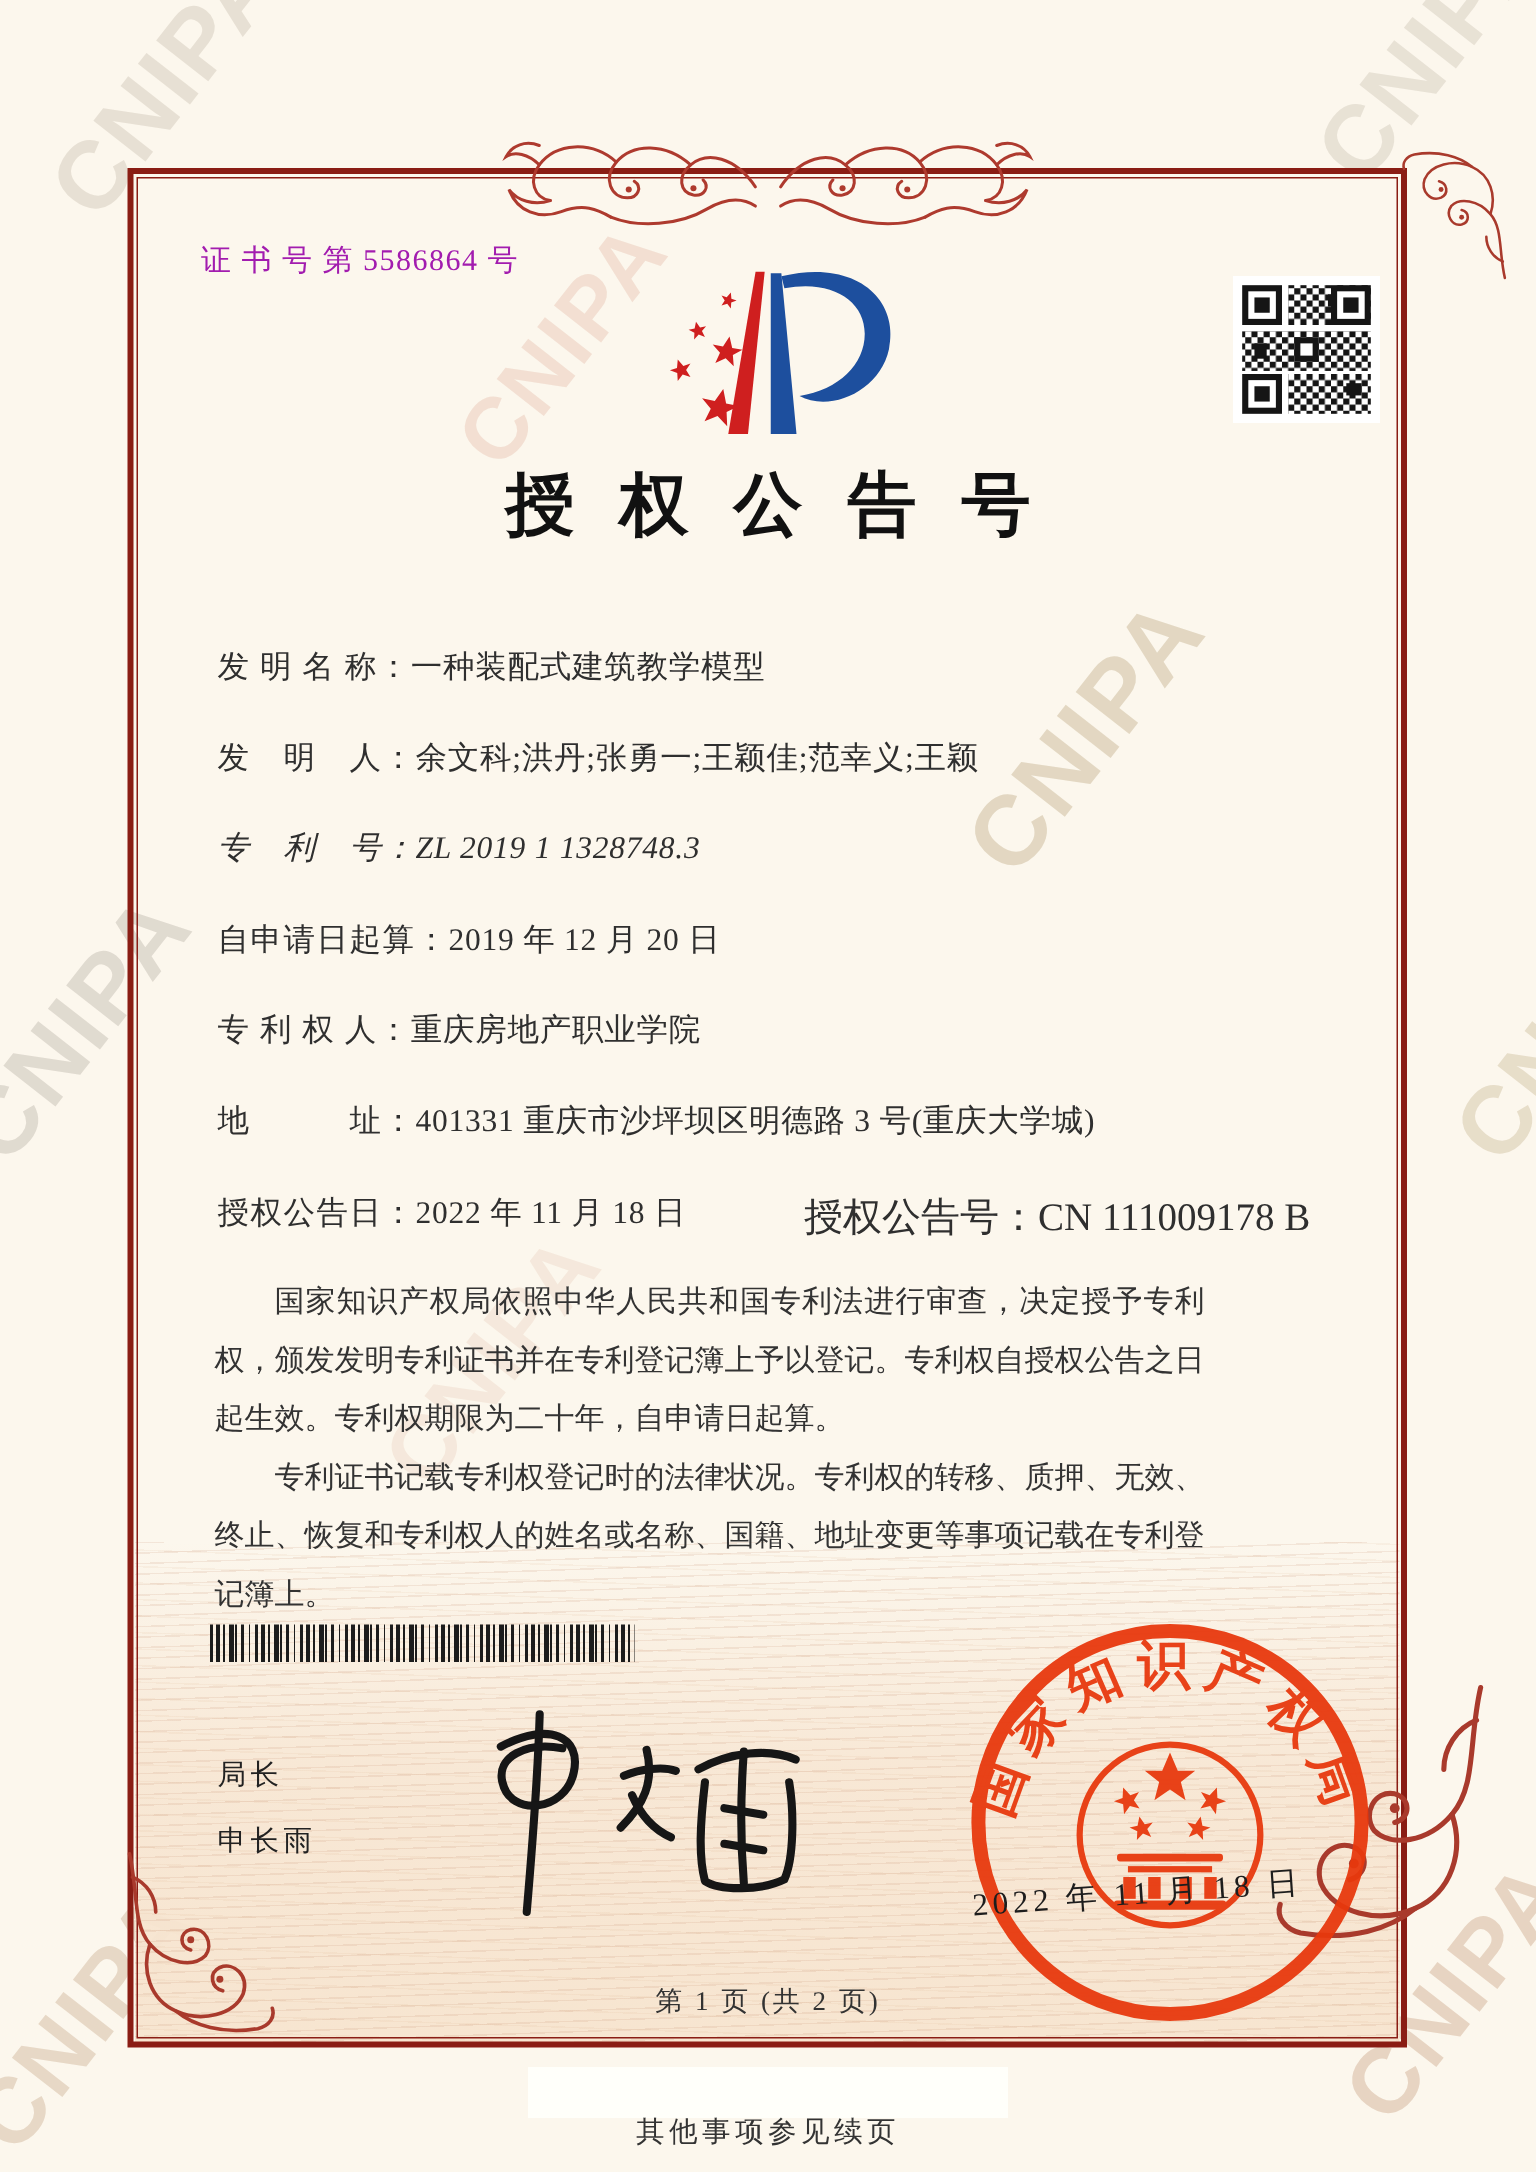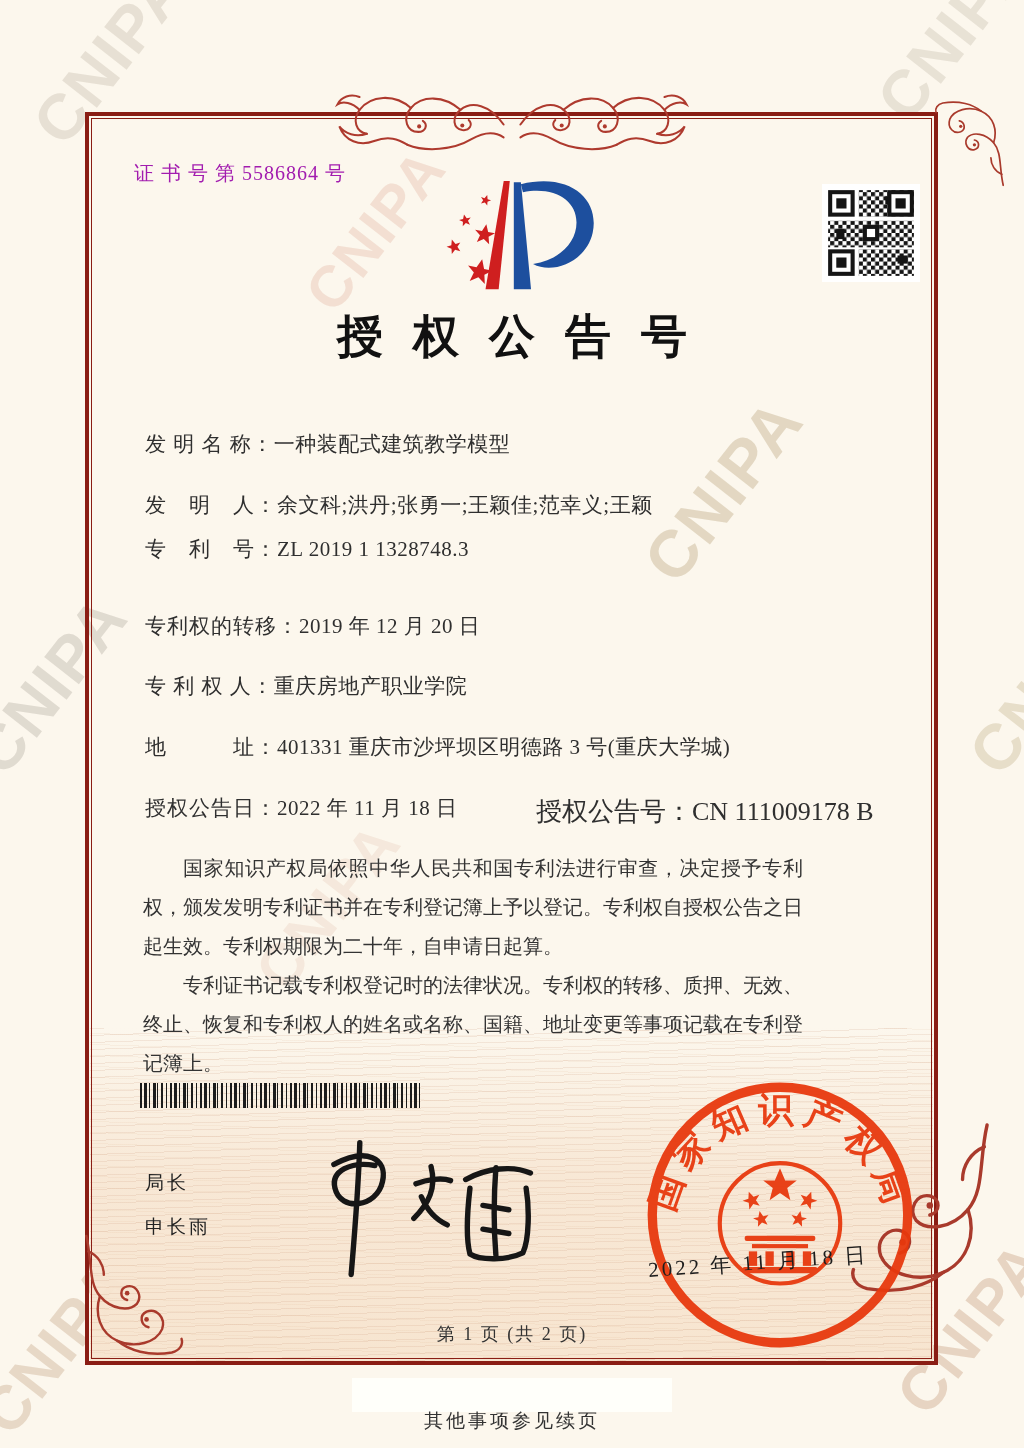--- a/index.html
+++ b/index.html
@@ -62,21 +62,21 @@
     position:absolute; left:0; right:0; top:306px; z-index:6;
     text-align:center; font-size:46px; font-weight:bold; color:#111;
     letter-spacing:30px; padding-left:30px;
   }
 
   
   .fields { position:absolute; left:145px; top:430px; width:660px; z-index:6; }
   .frow { position:absolute; left:0; white-space:nowrap; font-size:21px; color:#2f2f2f; }
   .frow .lab { letter-spacing:1px; }
   .frow .val { letter-spacing:0.5px; }
-  .fr0 { top:0; }   .fr1 { top:61px; } .fr2 { top:105px; }
+  .fr0 { top:0; }   .fr1 { top:61px; } .fr2 { top:121px;font-style:italic; }
   .fr3 { top:182px;} .fr4 { top:242px;} .fr5 { top:303px; }
   .fr6 { top:364px;} .fr6b { position:absolute; left:391px; top:364px; white-space:nowrap; font-size:26px; color:#2f2f2f; }
 
   
   .paras { position:absolute; left:143px; top:849px; width:660px; z-index:6;
            font-size:20px; line-height:39px; text-align:justify; color:#333; }
   .paras p { text-indent:2em; }
 
   
   .barcode {
@@ -244,21 +244,21 @@
     <div class="frow fr0">
       <span class="lab">发 明 名 称：</span><span class="val">一种装配式建筑教学模型</span>
     </div>
     <div class="frow fr1">
       <span class="lab">发　明　人：</span><span class="val">余文科;洪丹;张勇一;王颖佳;范幸义;王颖</span>
     </div>
     <div class="frow fr2">
       <span class="lab">专　利　号：</span><span class="val">ZL 2019 1 1328748.3</span>
     </div>
     <div class="frow fr3">
-      <span class="lab">专利权的转移：</span><span class="val">2019 年 12 月 20 日</span>
+      <span class="lab">自申请日起算：</span><span class="val">2019 年 12 月 20 日</span>
     </div>
     <div class="frow fr4">
       <span class="lab">专 利 权 人：</span><span class="val">重庆房地产职业学院</span>
     </div>
     <div class="frow fr5">
       <span class="lab">地　　　址：</span><span class="val">401331 重庆市沙坪坝区明德路 3 号(重庆大学城)</span>
     </div>
     <div class="frow fr6">
       <span class="lab">授权公告日：</span><span class="val">2022 年 11 月 18 日</span>
     </div>

